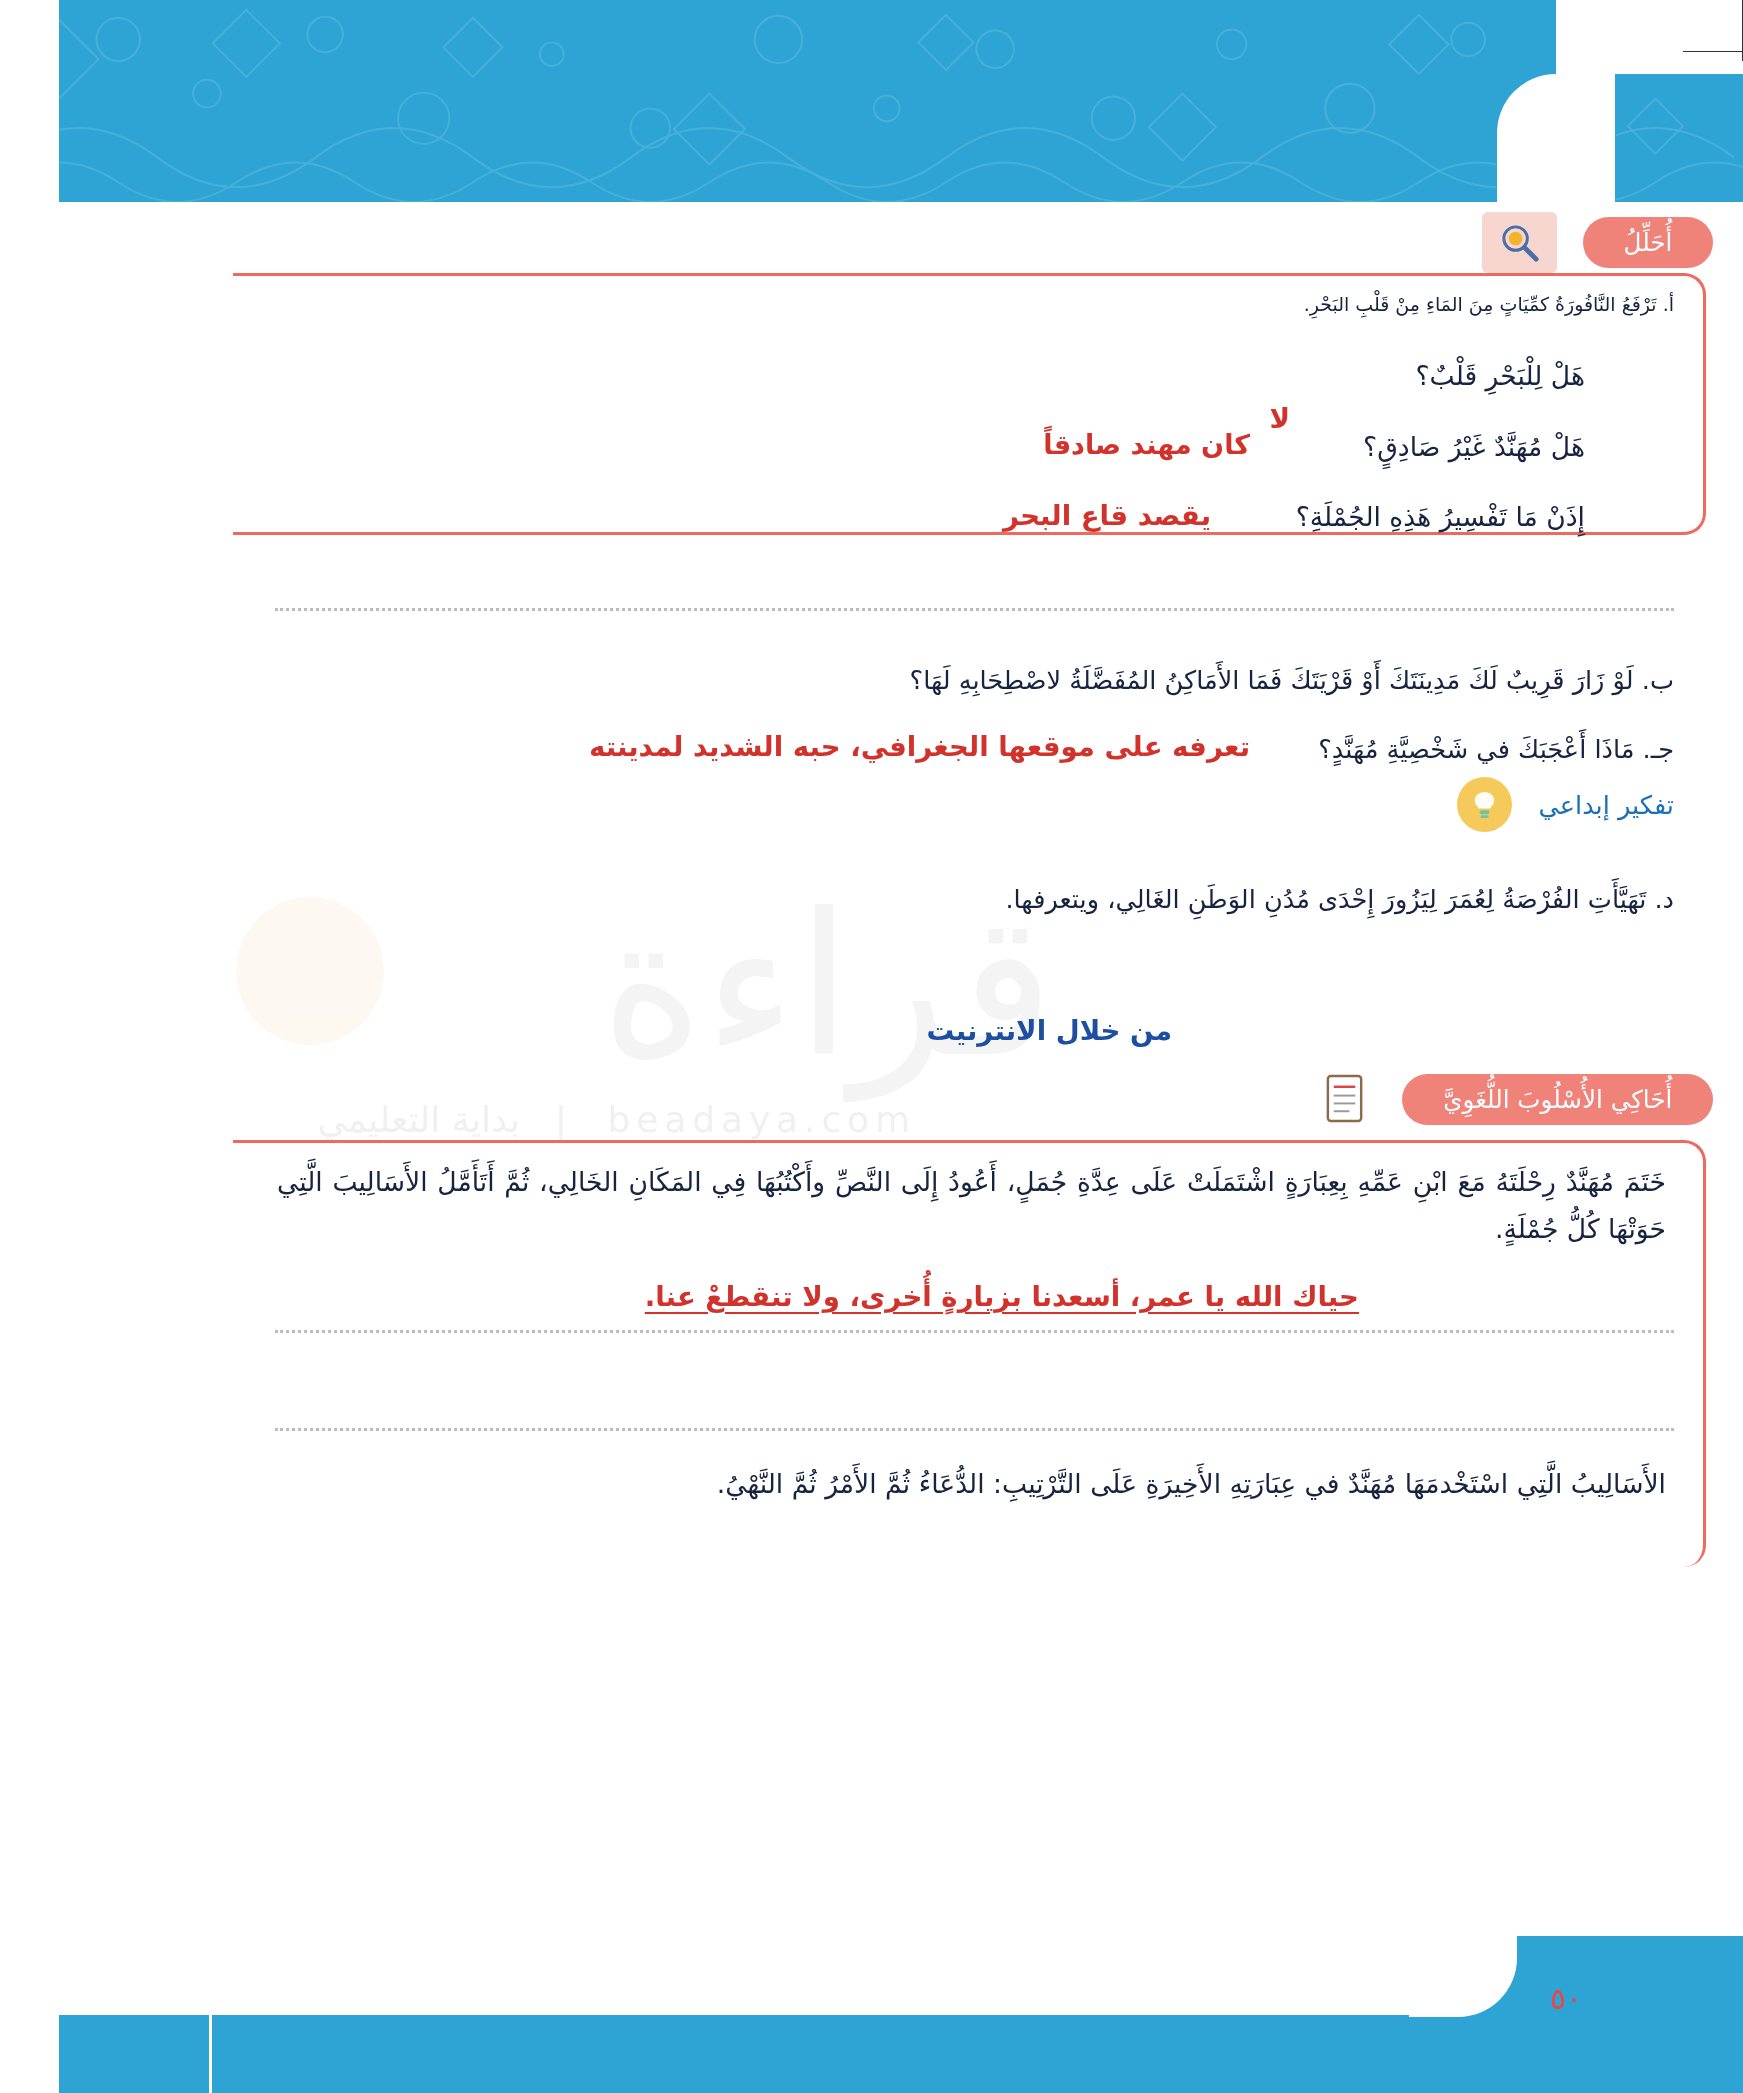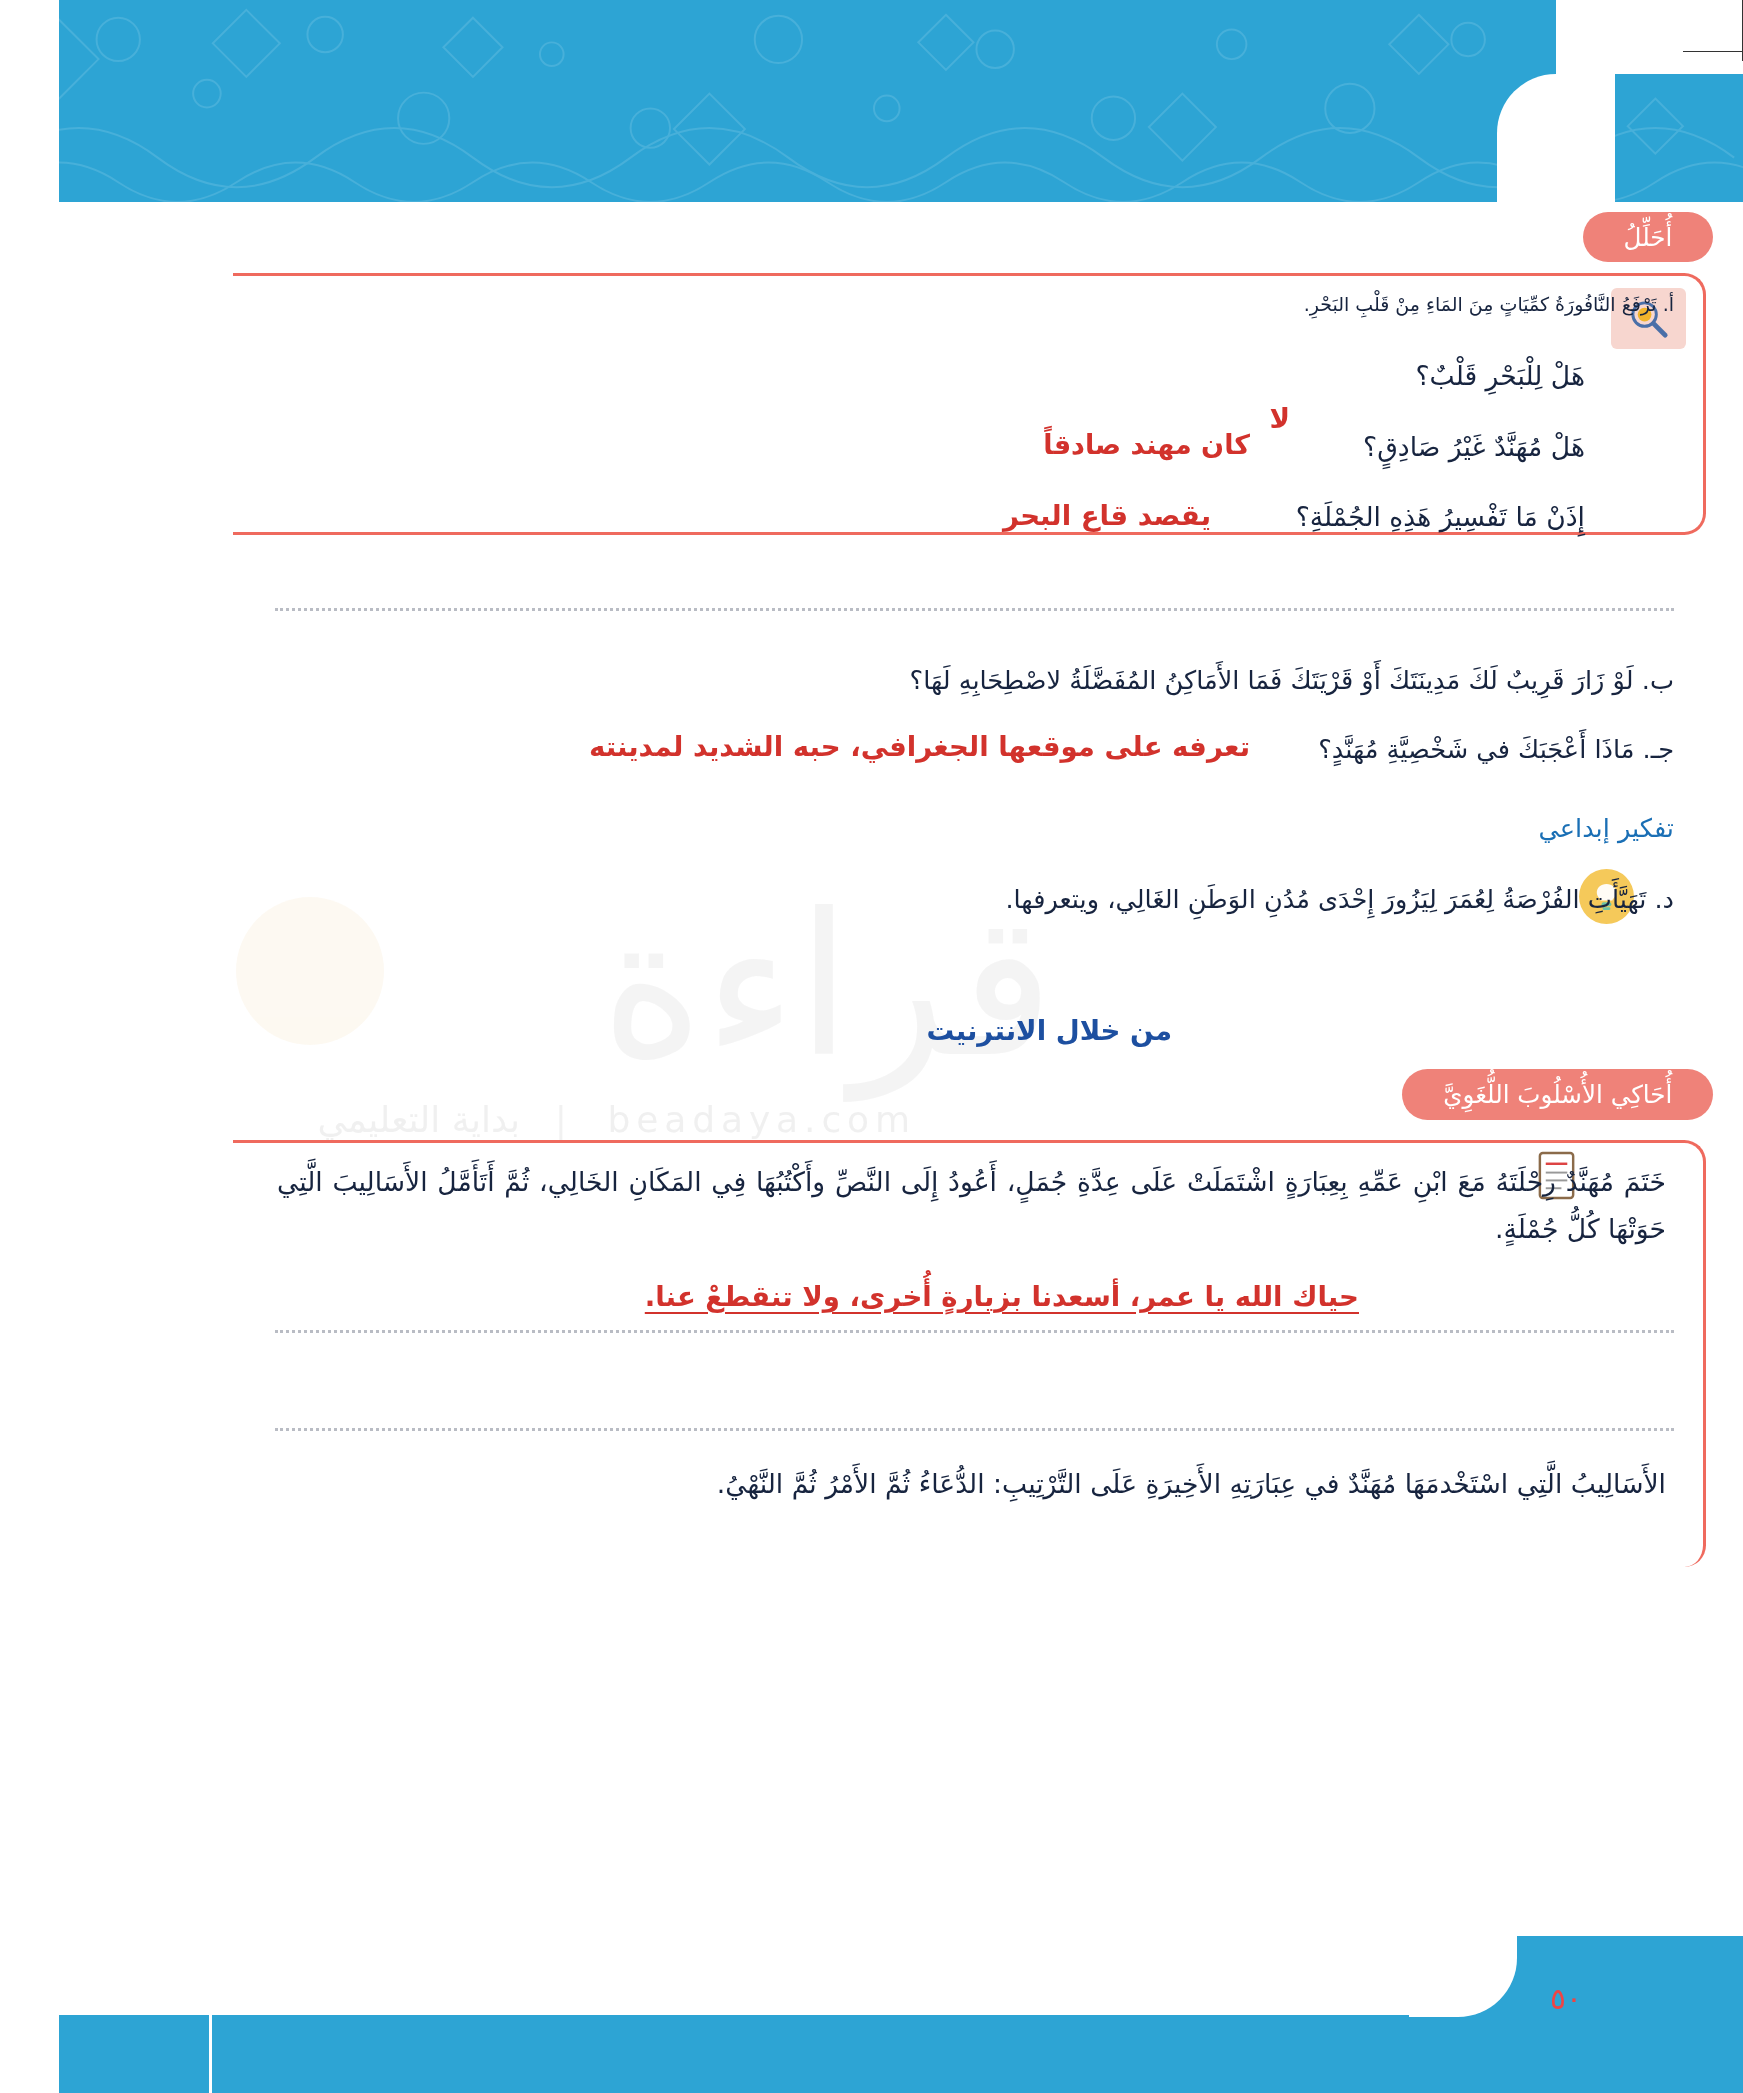--- a/index.html
+++ b/index.html
@@ -188,21 +188,20 @@
     color: #ffffff;
     font-size: 24.6px;
     padding: 10.8px 41px;
     border-radius: 29.6px;
     font-family: "DejaVu Sans", sans-serif;
     white-space: nowrap;
   }
   .head-row {
     position: absolute;
     display: flex;
-    flex-direction: column;
     align-items: center;
     gap: 26px;
   }
   .icon-box {
     width: 75px;
     height: 61px;
     background: #f7d6cf;
     border-radius: 5.9px;
     display: flex;
     align-items: center;
@@ -352,21 +351,21 @@
     <div class="ln q" style="right:158px; top:299px;">إِذَنْ مَا تَفْسِيرُ هَذِهِ الجُمْلَةِ؟</div>
     <div class="ln q ans" style="right:532px; top:297px; font-size:27.6px;">يقصد قاع البحر</div>
 
     <div class="dots" style="right:69px; top:406px; width:1399px;"></div>
 
     <div class="ln q" style="right:69px; top:463px; font-size:25.6px;">ب. لَوْ زَارَ قَرِيبٌ لَكَ مَدِينَتَكَ أَوْ قَرْيَتَكَ فَمَا الأَمَاكِنُ المُفَضَّلَةُ لاصْطِحَابِهِ لَهَا؟</div>
 
     <div class="ln q" style="right:69px; top:532px; font-size:25.6px;">جـ. مَاذَا أَعْجَبَكَ في شَخْصِيَّةِ مُهَنَّدٍ؟</div>
     <div class="ln q ans" style="right:493px; top:528px; font-size:27.6px;">تعرفه على موقعها الجغرافي، حبه الشديد لمدينته</div>
 
-    <div class="head-row" style="right:69px; top:611px;justify-content:flex-end;">
+    <div class="head-row" style="right:69px; top:575px;justify-content:flex-end;">
       <div class="blue-label">تفكير إبداعي</div>
       <div class="icon-circle">
         <svg width="33" height="33" viewBox="0 0 34 34">
           <path d="M17 4 C11 4 7 8 7 13 c0 4 3 6 4 8 h12 c1 -2 4 -4 4 -8 0 -5 -4 -9 -10 -9 z" fill="#ffffff" opacity="0.95"></path>
           <rect x="12" y="23" width="10" height="4" rx="2" fill="#6cc3a5"></rect>
           <rect x="13" y="28" width="8" height="3" rx="1.5" fill="#6cc3a5"></rect>
         </svg>
       </div>
     </div>
 

